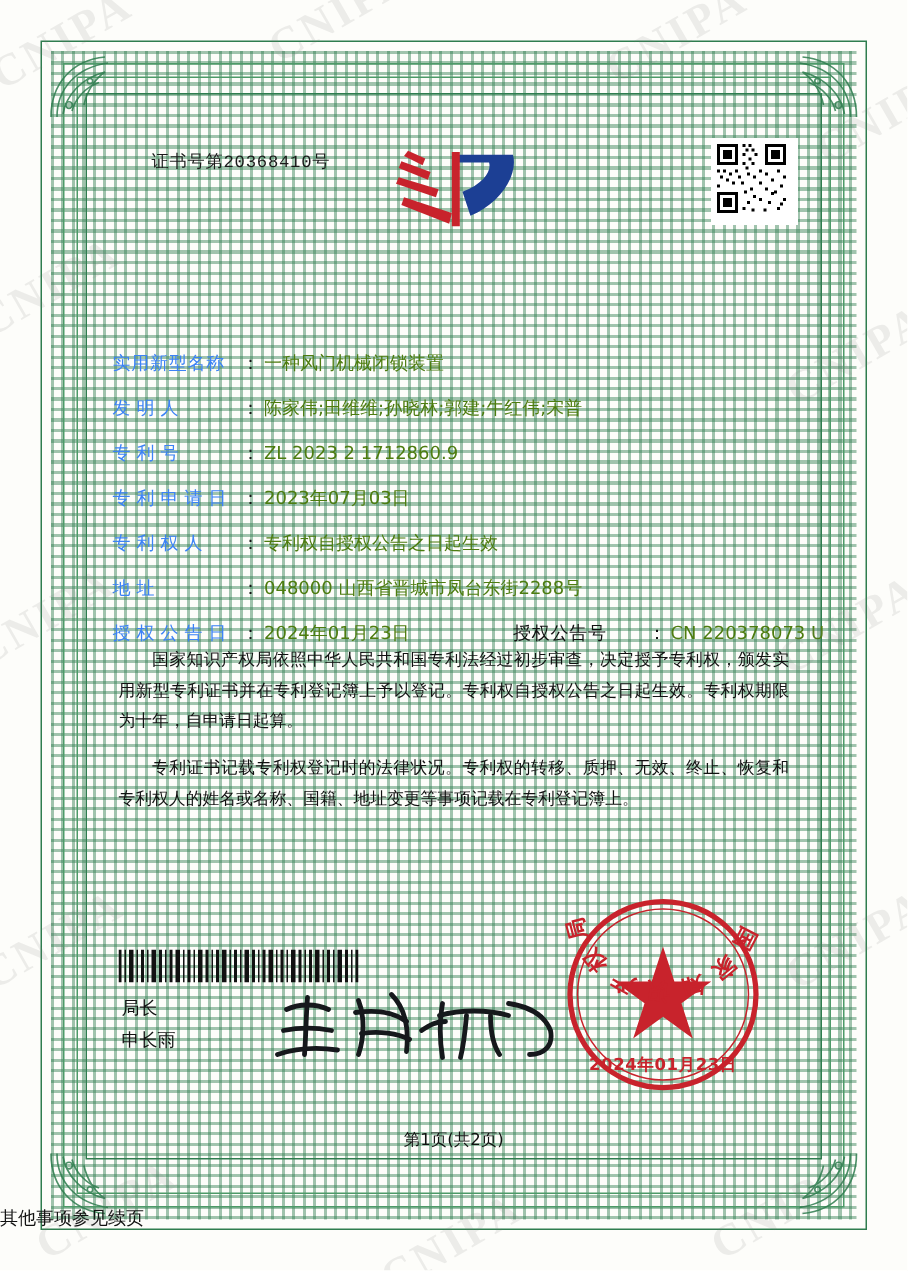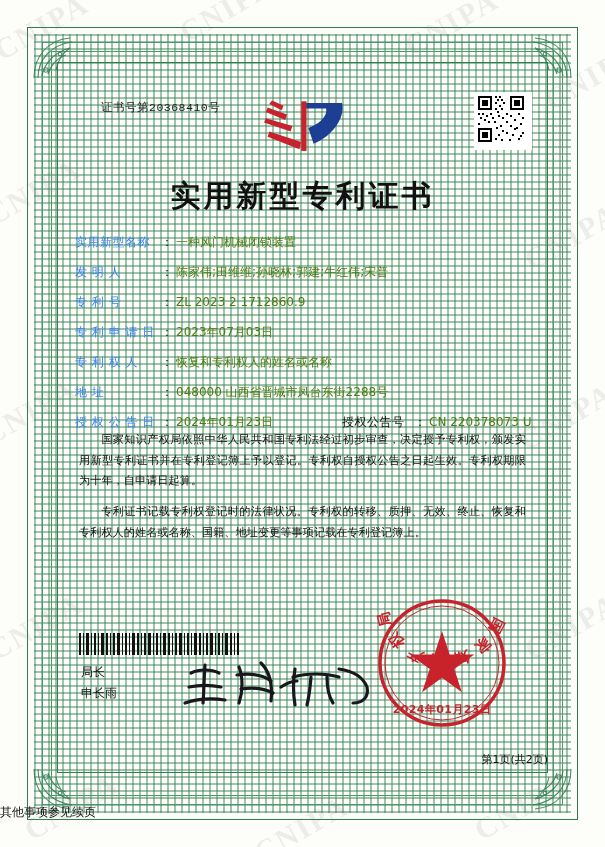--- a/index.html
+++ b/index.html
@@ -171,33 +171,34 @@
   }
   .field-label {
     width: 86px;
     flex: none;
     letter-spacing: 0.5px;
     color: #3b82f6;
   }
   .field-label.spread {
     display: flex;
     justify-content: space-between;
+    font-family: Liberation Serif, serif;
   }
   .field-colon {
     flex: none;
     padding: 0 3px 0 0;
   }
   .field-value {
     flex: 1;
     color: #4d7c0f;
     word-break: break-all;
   }
   .field-row.dual .field-value { flex: none; min-width: 150px; }
   .field-row.dual .second-label {
-    width: 72px;
+    width: 90px;
     flex: none;
     letter-spacing: 0.5px;
     margin-left: 16px;
   }
 
   .paragraphs {
     position: absolute;
     left: 22px;
     right: 22px;
     top: 368px;
@@ -255,21 +256,21 @@
     color: #c8232c;
     font-weight: bold;
     letter-spacing: 0.4px;
   }
 
   .page-no {
     position: absolute;
     left: 0;
     right: 0;
     bottom: 6px;
-    text-align: right;
+    text-align: center;
     font-size: 11px;
     color: #111;
   }
 
   .footer-note {
     position: absolute;
     left: 0;
     right: 0;
     bottom: 26px;
     text-align: left;
@@ -409,21 +410,20 @@
       <svg viewBox="0 0 120 70" width="108" height="62">
         <path d="M62 8 L104 8 C108 22 96 44 72 54 L66 36 C82 30 88 20 86 14 L62 14 Z" fill="#1c3f94"></path>
         <path d="M58 6 L64 6 L64 62 L58 62 Z" fill="#c8232c"></path>
         <path d="M56 60 L20 46 L22 40 L58 52 Z" fill="#c8232c"></path>
         <path d="M46 40 L16 30 L18 25 L48 34 Z" fill="#c8232c"></path>
         <path d="M40 27 L18 18 L20 13 L42 21 Z" fill="#c8232c"></path>
         <path d="M36 16 L22 9 L25 5 L38 11 Z" fill="#c8232c"></path>
       </svg>
     </div>
 
-    <div class="title">实用新型专利证书</div>
 
     <div class="fields">
 
       <div class="field-row">
         <span class="field-label">实用新型名称</span>
         <span class="field-colon">：</span>
         <span class="field-value">一种风门机械闭锁装置</span>
       </div>
 
       <div class="field-row">
@@ -440,21 +440,21 @@
 
       <div class="field-row">
         <span class="field-label spread">专 利 申 请 日</span>
         <span class="field-colon">：</span>
         <span class="field-value">2023年07月03日</span>
       </div>
 
       <div class="field-row">
         <span class="field-label spread">专 利 权 人</span>
         <span class="field-colon">：</span>
-        <span class="field-value">恢复和专利权人的姓名或名称</span>
+        <span class="field-value">专利权自授权公告之日起生效</span>
       </div>
 
       <div class="field-row">
         <span class="field-label spread">地        址</span>
         <span class="field-colon">：</span>
         <span class="field-value">048000 山西省晋城市凤台东街2288号</span>
       </div>
 
       <div class="field-row dual">
         <span class="field-label spread">授 权 公 告 日</span>

